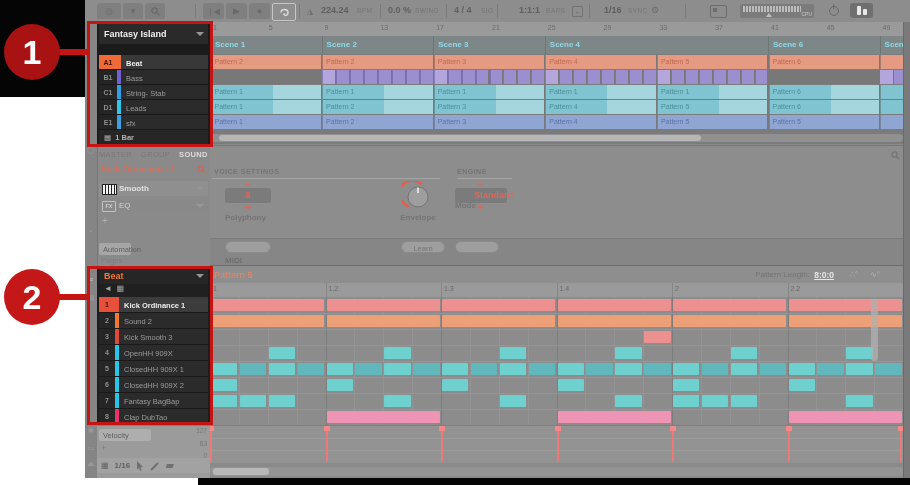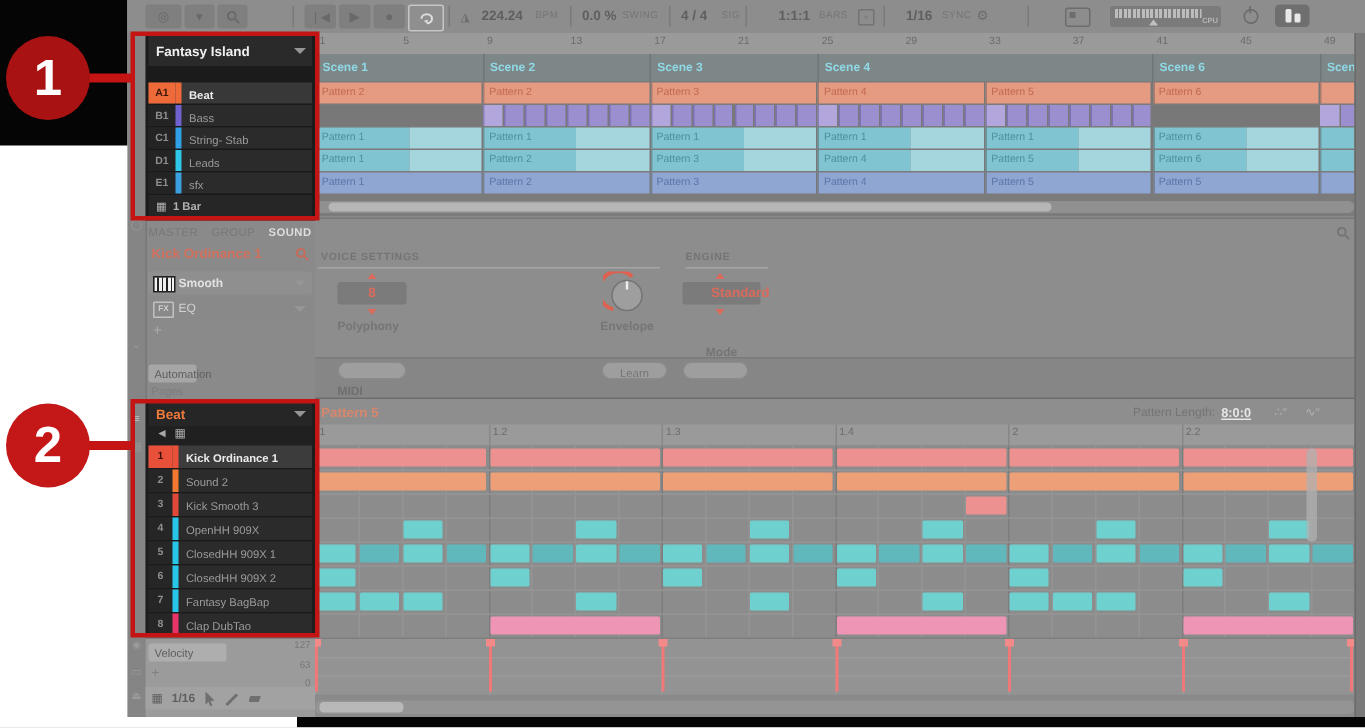--- a/index.html
+++ b/index.html
@@ -353,21 +353,21 @@
     <svg class="abs" style="left:317px;top:181px;" width="32" height="32" viewBox="-16 -16 32 32">
       <path d="M -9.2 9.2 A 13 13 0 1 1 3.4 -12.6" fill="none" stroke="#e06050" stroke-width="2.6"></path>
       <circle cx="0" cy="0" r="10" fill="#9e9e9e" stroke="#747474" stroke-width="1"></circle>
       <line x1="0" y1="-4" x2="0" y2="-9.5" stroke="#f0f0f0" stroke-width="1.6"></line>
     </svg>
     <div class="abs plabel" style="left:303px;top:213px;width:60px;text-align:center;">Envelope</div>
 
     <div class="abs tri-up" style="left:392px;top:182px;"></div>
     <div class="abs stepper" style="left:370px;top:188px;width:52px;padding-left:19px;">Standard</div>
     <div class="abs tri-dn" style="left:392px;top:206px;"></div>
-    <div class="abs plabel" style="left:370px;top:230px;width:52px;text-align:center;">Mode</div>
+    <div class="abs plabel" style="left:370px;top:201px;width:52px;">Mode</div>
 
     <div class="abs midi-strip"></div>
     <div class="abs lpill" style="left:140px;top:241px;width:46px;height:12px;"></div>
     <div class="abs lpill" style="left:316px;top:241px;width:44px;height:12px;">Learn</div>
     <div class="abs lpill" style="left:370px;top:241px;width:44px;height:12px;"></div>
     <div class="abs" style="left:140px;top:256px;font-size:8px;font-weight:bold;color:#6f6f6f;">MIDI</div>
 
     <div class="abs pat-head">
       <span class="pat-title">Pattern 5</span>
       <span class="plen-lab" style="position:absolute;right:100px;top:4px;">Pattern Length:</span>

